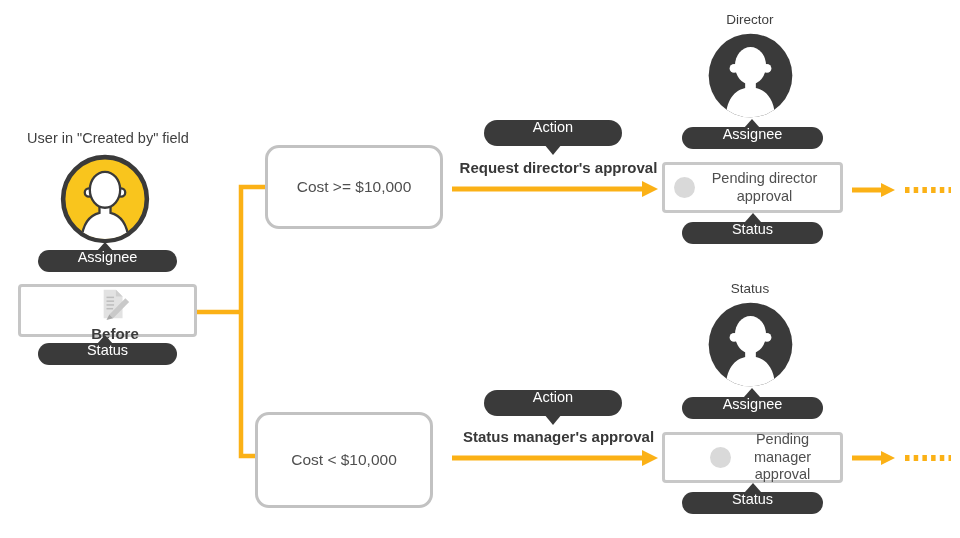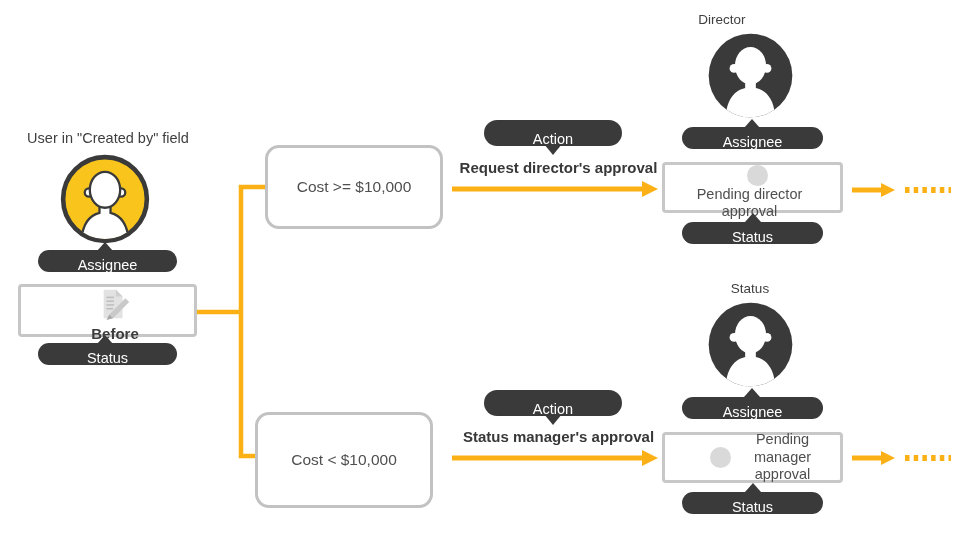--- a/index.html
+++ b/index.html
@@ -8,21 +8,21 @@
     font-family:"Liberation Sans","DejaVu Sans",sans-serif;
   }
   .abs{position:absolute;}
   svg.underlay{position:absolute;left:0;top:0;width:960px;height:538px;}
 
   .plain-label{font-size:14.5px;color:#3f3f3f;text-align:center;}
   .role-label{font-size:13.5px;color:#3f3f3f;text-align:center;}
 
   .badge{
     background:#3a3a3a;color:#ffffff;border-radius:12px;
-    display:flex;align-items:flex-end;justify-content:center;
+    display:flex;align-items:flex-start;justify-content:center;
     font-size:14.5px;line-height:1;
   }
   .tri-up{width:0;height:0;border-left:8px solid transparent;border-right:8px solid transparent;border-bottom:9px solid #3a3a3a;}
   .tri-down{width:0;height:0;border-left:9px solid transparent;border-right:9px solid transparent;border-top:11px solid #3a3a3a;}
 
   .node-box{
     background:#ffffff;border:3px solid #c2c2c2;border-radius:14px;
     box-sizing:border-box;display:flex;align-items:center;justify-content:center;
   }
   .cond-text{font-size:15.5px;color:#4f4f4f;}
@@ -122,21 +122,21 @@
   <div class="abs node-box" style="left:265px;top:145px;width:178px;height:84px;">
     <span class="cond-text">Cost &gt;= $10,000</span>
   </div>
 
   <div class="abs badge" style="left:484px;top:120px;width:138px;height:26px;border-radius:13px;">
       <span>Action</span>
     </div>
   <div class="abs tri-down" style="left:544px;top:144px;"></div>
   <div class="abs action-label" style="left:443px;top:159px;width:215px;">Request director's approval</div>
 
-  <div class="abs role-label" style="left:672px;top:12px;width:100px;">Director</div>
+  <div class="abs role-label" style="left:700px;top:12px;width:100px;">Director</div>
 
   <div class="abs" style="left:706px;top:31px;width:89px;height:89px;">
     <svg viewBox="0 0 100 100" width="89" height="89">
       <defs>
           <clipPath id="clipD">
             <circle cx="50" cy="50" r="47"></circle>
           </clipPath>
         </defs>
       <circle cx="50" cy="50" r="47" fill="#3a3a3a"></circle>
       <g clip-path="url(#clipD)" fill="#ffffff">
@@ -146,21 +146,21 @@
         <ellipse cx="50" cy="39" rx="17.5" ry="21"></ellipse>
       </g>
     </svg>
   </div>
 
   <div class="abs tri-up" style="left:744px;top:119px;"></div>
   <div class="abs badge" style="left:682px;top:127px;width:141px;height:22px;">
       <span>Assignee</span>
     </div>
 
-  <div class="abs pending-box" style="left:662px;top:162px;width:181px;height:51px;flex-direction:column;">
+  <div class="abs pending-box" style="left:662px;top:162px;width:181px;height:51px;">
     <span class="pending-dot"></span>
     <span class="pending-text">Pending director approval</span>
   </div>
 
   <div class="abs tri-up" style="left:745px;top:213px;"></div>
   <div class="abs badge" style="left:682px;top:222px;width:141px;height:22px;">
       <span>Status</span>
     </div>
 
   <div class="abs node-box" style="left:255px;top:412px;width:178px;height:96px;">

